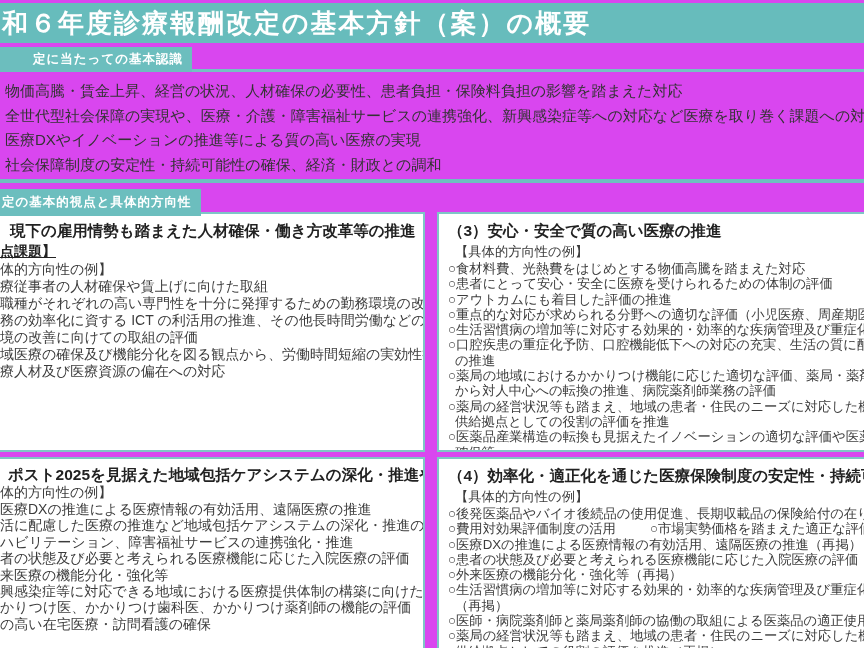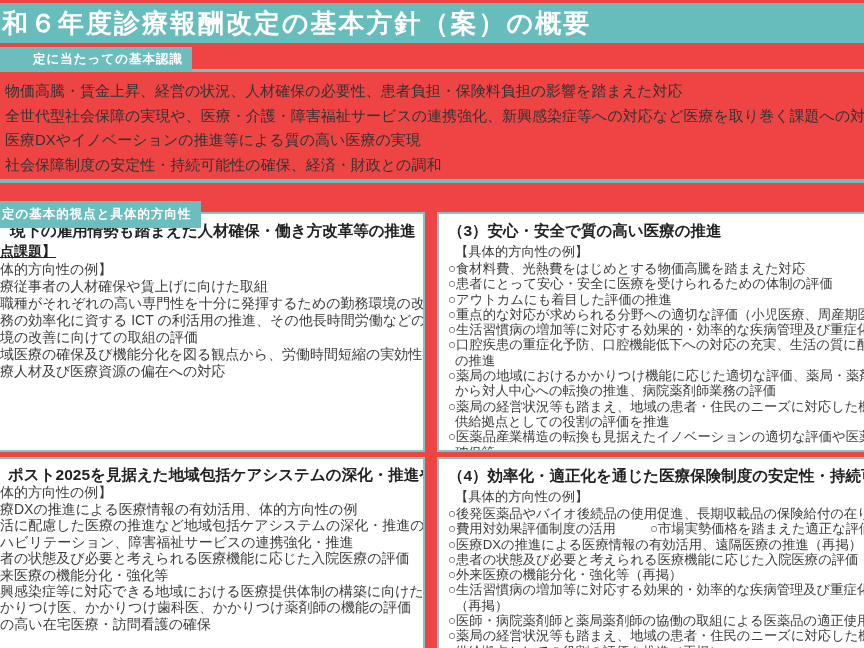--- a/index.html
+++ b/index.html
@@ -1,32 +1,32 @@
 <!DOCTYPE html>
 <html><head>
 <meta charset="utf-8">
 <style>
   * { margin:0; padding:0; box-sizing:border-box; }
   html,body { background:#ffffff; }
   body { font-family:"Liberation Sans","DejaVu Sans",sans-serif; }
-  .screen{ position:relative; width:864px; height:648px; overflow:hidden; background:#ef4444; }
+  .screen{ position:relative; width:864px; height:648px; overflow:hidden; background:#d946ef; }
 
   
   .titlebar{ position:absolute; top:3px; left:0; width:864px; height:40px;
     background:#67bcbc; color:#ffffff; }
   .titlebar h1{ font-size:26px; font-weight:bold; line-height:40px; padding-left:2px;
     letter-spacing:2px; white-space:nowrap; }
 
   
   .rule1{ position:absolute; top:69px; left:0; width:864px; height:3px; background:#74c2c2; }
   .badge{ position:absolute; left:0; background:#6cbebe; color:#ffffff; font-weight:bold;
     font-size:12.5px; letter-spacing:1px; display:flex; align-items:center;
     padding:0 9px 0 2px; white-space:nowrap; z-index:2; }
   .badge1{ top:47px; height:25px;padding-left:33px; }
-  .badge2{ top:201px; height:27px; }
+  .badge2{ top:189px; height:27px; }
 
   
   .bullets{ position:absolute; top:79px; left:5px; width:900px; list-style:none; }
   .bullets li{ height:24.6px; line-height:24.6px; font-size:15px; color:#333333;
     white-space:nowrap; }
 
   .divider{ position:absolute; top:179px; left:0; width:864px; height:4px; background:#6fbfbf; }
 
   
   .box{ position:absolute; background:#ffffff; border:2px solid #7fc6c6; overflow:hidden; }
@@ -105,21 +105,21 @@
     <p class="ln cont">から対人中心への転換の推進、病院薬剤師業務の評価</p>
     <p class="ln">○薬局の経営状況等も踏まえ、地域の患者・住民のニーズに対応した機能を有する医</p>
     <p class="ln cont">供給拠点としての役割の評価を推進</p>
     <p class="ln">○医薬品産業構造の転換も見据えたイノベーションの適切な評価や医薬品の安定供給</p>
     <p class="ln cont">確保等</p>
   </section>
 
   <section class="box box-bl lcol">
     <h2 class="btitle">ポスト2025を見据えた地域包括ケアシステムの深化・推進や</h2>
     <div class="subhead">体的方向性の例】</div>
-    <p class="ln">療DXの推進による医療情報の有効活用、体的方向性の例</p>
+    <p class="ln">医療DXの推進による医療情報の有効活用、遠隔医療の推進</p>
     <p class="ln">活に配慮した医療の推進など地域包括ケアシステムの深化・推進のための取組</p>
     <p class="ln">ハビリテーション、障害福祉サービスの連携強化・推進</p>
     <p class="ln">者の状態及び必要と考えられる医療機能に応じた入院医療の評価</p>
     <p class="ln">来医療の機能分化・強化等</p>
     <p class="ln">興感染症等に対応できる地域における医療提供体制の構築に向けた取組</p>
     <p class="ln">かりつけ医、かかりつけ歯科医、かかりつけ薬剤師の機能の評価</p>
     <p class="ln">の高い在宅医療・訪問看護の確保</p>
   </section>
 
   <section class="box box-br rcol">

